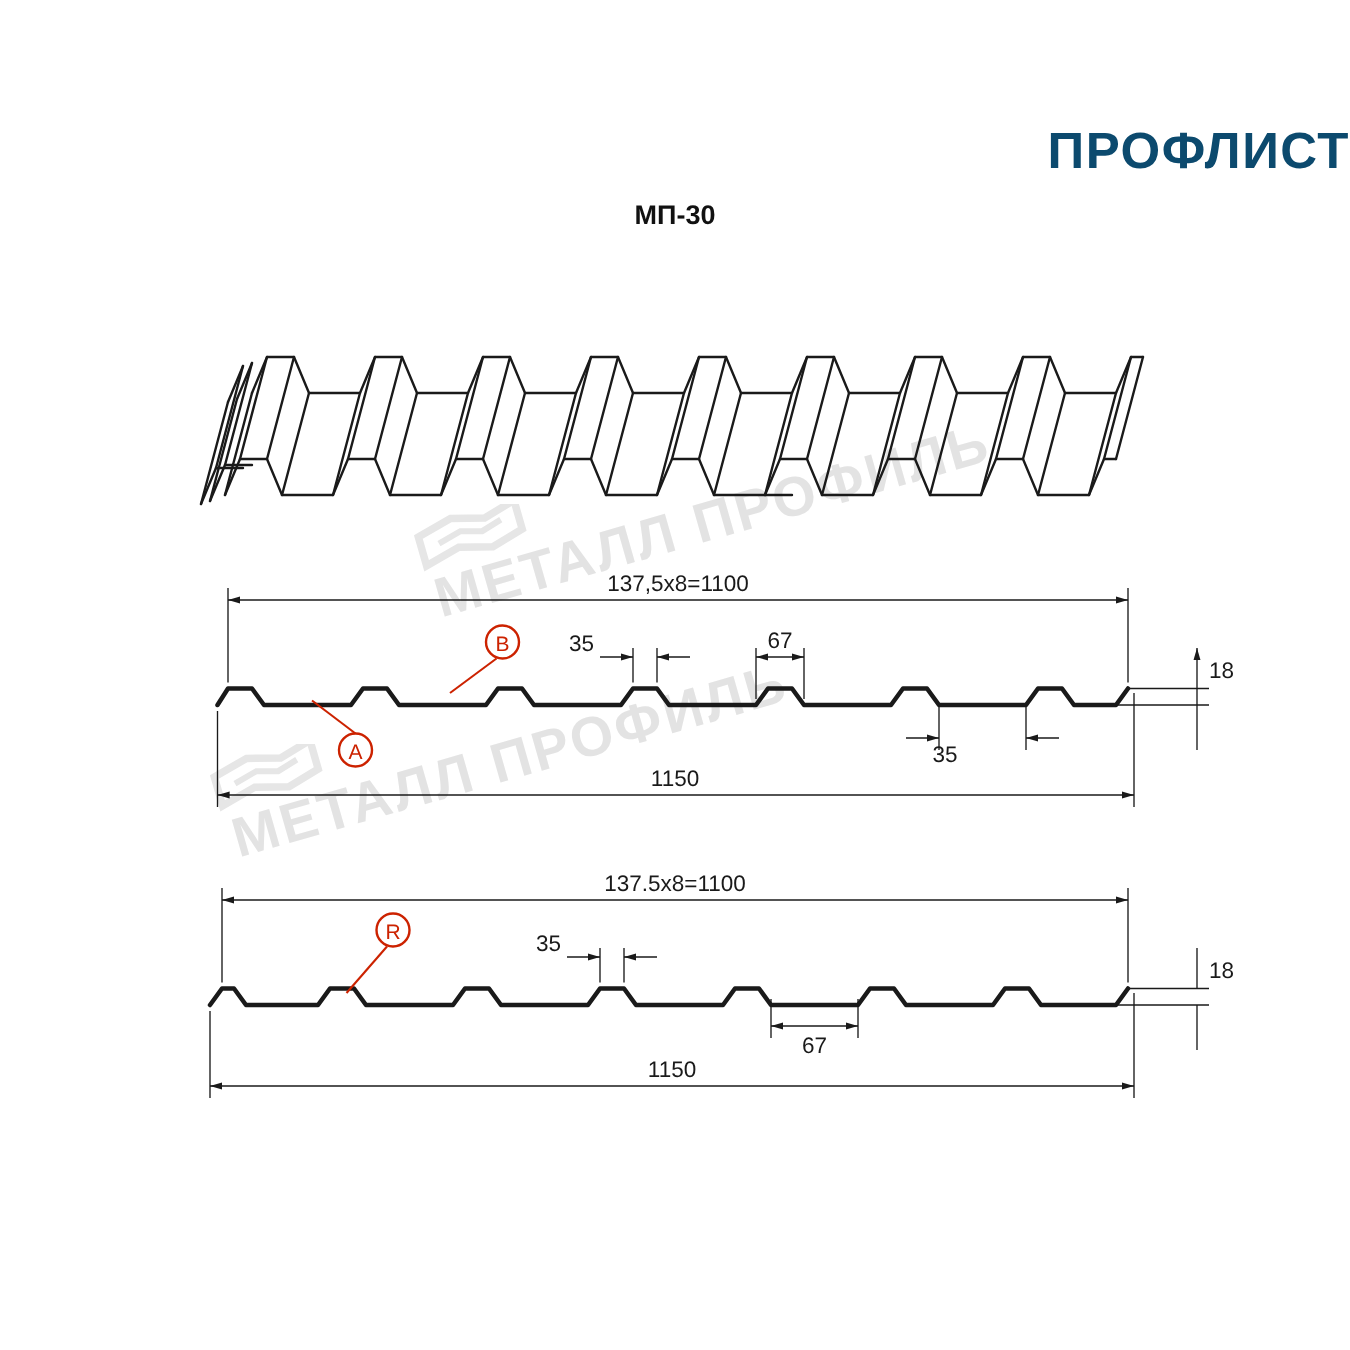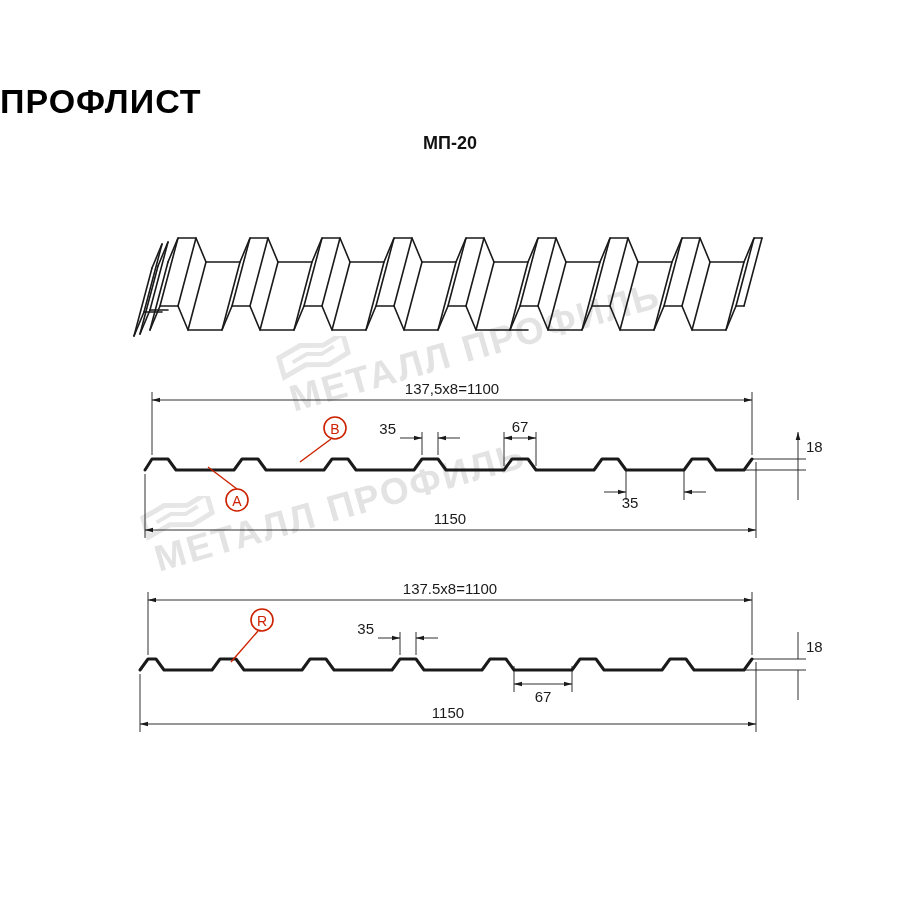--- a/index.html
+++ b/index.html
@@ -18,25 +18,25 @@
   .page {
     position: relative;
     width: 900px;
     height: 900px;
   }
   .title {
     position: absolute;
     top: 82px;
     left: 0;
     width: 900px;
-    text-align: left;
+    text-align: right;
     font-size: 34px;
     font-weight: bold;
     letter-spacing: 1px;
-    color: #000000;
+    color: #0c4a6e;
   }
   .subtitle {
     position: absolute;
     top: 133px;
     left: 0;
     width: 900px;
     text-align: center;
     font-size: 18px;
     font-weight: bold;
     color: #111;
@@ -76,21 +76,21 @@
     pointer-events: none;
     user-select: none;
   }
 </style>
 </head>
 <body>
 
 <div class="page">
 
   <div class="title">ПРОФЛИСТ</div>
-  <div class="subtitle">МП-20</div>
+  <div class="subtitle">МП-30</div>
 
   <div class="wm wm1">МЕТАЛЛ ПРОФИЛЬ</div>
   <div class="wm wm2">МЕТАЛЛ ПРОФИЛЬ</div>
 
   <svg class="wmlogo" style="left:276px; top:336px;" width="80" height="56" viewBox="0 0 80 56">
     <g transform="rotate(-16 40 28)">
       <path d="M6 12 L30 6 L52 12 L74 6 L74 26 L52 32 L30 26 L6 32 Z" fill="none" stroke="#e6e6e6" stroke-width="5"></path>
       <path d="M18 20 L34 16 L48 20 L62 16" fill="none" stroke="#e6e6e6" stroke-width="4"></path>
     </g>
   </svg>

